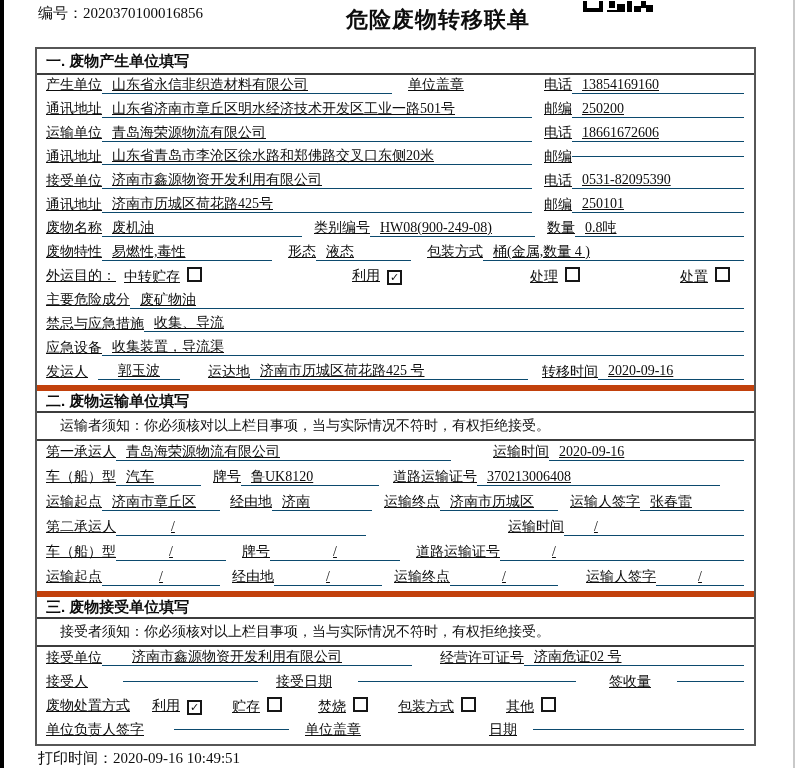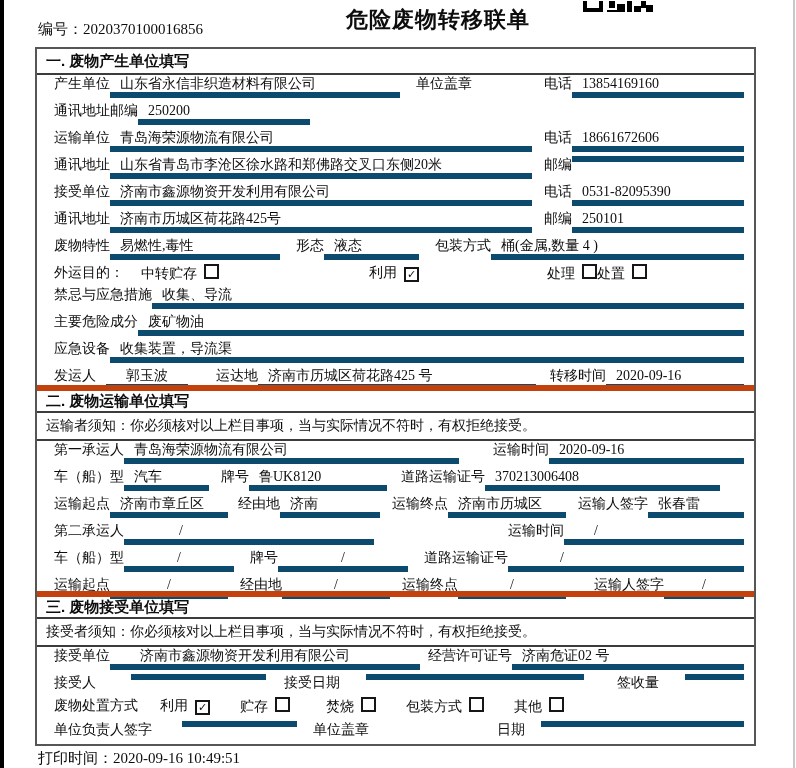--- a/index.html
+++ b/index.html
@@ -1,40 +1,40 @@
 <!DOCTYPE html>
 <html><head>
 <meta charset="utf-8">
 <style>
   html,body{margin:0;padding:0;}
   body{width:796px;height:768px;background:#ffffff;overflow:hidden;
        font-family:"Liberation Serif","DejaVu Serif",serif;color:#0d0d0d;}
   .page{position:relative;width:796px;height:768px;background:#fff;}
   .edge-left{position:absolute;left:0;top:0;width:4px;height:768px;background:#000;}
   .edge-right{position:absolute;right:1px;top:0;width:2px;height:768px;background:#c9c9c9;}
-  .serial{position:absolute;left:38px;top:20px;font-size:15px;white-space:nowrap;}
+  .serial{position:absolute;left:38px;top:4px;font-size:15px;white-space:nowrap;}
   .title{position:absolute;left:80px;right:0;top:5px;text-align:center;
          font-size:22px;font-weight:bold;letter-spacing:1px;}
   .qr{position:absolute;left:583px;top:0;width:70px;height:13px;overflow:hidden;}
   
   .formtable{position:absolute;left:35px;top:47px;width:721px;height:699px;
              border:2px solid #565656;box-sizing:border-box;display:flex;flex-direction:column;background:#fff;}
   .sec{display:flex;flex-direction:column;box-sizing:border-box;}
   .sec1{height:336px;}
   .sec2{height:206px;}
   .sec3{height:153px;}
   .sec-h{height:26px;flex:0 0 26px;display:flex;align-items:center;padding:0 9px;
          font-weight:bold;font-size:15px;border-bottom:2px solid #3c3c3c;box-sizing:border-box;
          font-family:"Liberation Sans","DejaVu Sans",sans-serif;}
   .sec2 .sec-h,.sec3 .sec-h{border-top:6px solid #c2410c;height:28px;flex-basis:28px;}
-  .notice{height:28px;flex:0 0 28px;display:flex;align-items:center;padding:0 9px;
+  .notice{height:28px;flex:0 0 28px;display:flex;align-items:center;padding:0 23px;
           font-size:14px;border-bottom:2px solid #3c3c3c;box-sizing:border-box;}
-  .row{flex:1;display:flex;align-items:flex-start;padding:0 10px 4px 17px;font-size:14px;line-height:17px;}
+  .row{flex:1;display:flex;align-items:center;padding:0 10px 4px 9px;font-size:14px;line-height:17px;text-decoration:underline;}
   .lbl{white-space:nowrap;flex:0 0 auto;}
-  .u{border-bottom:6px solid #0c4a6e;white-space:nowrap;overflow:hidden;
+  .u{border-bottom:1px solid #0c4a6e;white-space:nowrap;overflow:hidden;
      padding:0 2px 0 10px;box-sizing:border-box;flex:0 0 auto;}
   .u.grow{flex:1 1 auto;}
   .u.ctr{text-align:center;padding-left:2px;}
   .sp{flex:1 1 auto;}
   .cb{display:inline-block;width:11px;height:11px;border:2px solid #161616;margin-left:7px;
       font-size:11px;line-height:11px;text-align:center;vertical-align:-1px;
       font-family:"DejaVu Sans",sans-serif;}
   .opt{white-space:nowrap;flex:0 0 auto;}
   .footer{position:absolute;left:38px;top:749px;font-size:15px;white-space:nowrap;}
 </style>
@@ -75,20 +75,21 @@
         <span class="lbl">产生单位</span>
         <span class="u" style="width:290px">山东省永信非织造材料有限公司</span>
         <span class="lbl" style="margin-left:16px">单位盖章</span>
         <span class="sp"></span>
         <span class="lbl">电话</span>
         <span class="u" style="width:172px">13854169160</span>
       </div>
 
       <div class="row">
         <span class="lbl">通讯地址</span>
+        <span class="u grow" style="margin-right:12px">山东省济南市章丘区明水经济技术开发区工业一路501号</span>
         <span class="lbl">邮编</span>
         <span class="u" style="width:172px">250200</span>
       </div>
 
       <div class="row">
         <span class="lbl">运输单位</span>
         <span class="u grow" style="margin-right:12px">青岛海荣源物流有限公司</span>
         <span class="lbl">电话</span>
         <span class="u" style="width:172px">18661672606</span>
       </div>
@@ -107,46 +108,54 @@
         <span class="u" style="width:172px">0531-82095390</span>
       </div>
 
       <div class="row">
         <span class="lbl">通讯地址</span>
         <span class="u grow" style="margin-right:12px">济南市历城区荷花路425号</span>
         <span class="lbl">邮编</span>
         <span class="u" style="width:172px">250101</span>
       </div>
 
+      <div class="row">
+        <span class="lbl">废物名称</span>
+        <span class="u" style="width:200px">废机油</span>
+        <span class="lbl" style="margin-left:12px">类别编号</span>
+        <span class="u" style="width:165px">HW08(900-249-08)</span>
+        <span class="lbl" style="margin-left:12px">数量</span>
+        <span class="u grow">0.8吨</span>
+      </div>
 
       <div class="row">
         <span class="lbl">废物特性</span>
         <span class="u" style="width:170px">易燃性,毒性</span>
         <span class="lbl" style="margin-left:16px">形态</span>
         <span class="u" style="width:95px">液态</span>
         <span class="lbl" style="margin-left:16px">包装方式</span>
         <span class="u grow">桶(金属,数量 4 )</span>
       </div>
 
       <div class="row">
         <span class="lbl">外运目的：</span>
-        <span class="opt" style="margin-left:17px"><span>中转贮存</span><span class="cb"></span></span>
+        <span class="opt" style="margin-left:8px"><span>中转贮存</span><span class="cb"></span></span>
         <span class="opt" style="margin-left:150px"><span>利用</span><span class="cb">✓</span></span>
         <span class="opt" style="margin-left:128px"><span>处理</span><span class="cb"></span></span>
-        <span class="opt" style=""><span>处置</span><span class="cb"></span></span>
+        <span class="opt" style="margin-left:100px"><span>处置</span><span class="cb"></span></span>
+      </div>
+
+      <div class="row">
+        <span class="lbl">主要危险成分</span>
+        <span class="u grow">废矿物油</span>
       </div>
 
       <div class="row">
         <span class="lbl">禁忌与应急措施</span>
         <span class="u grow">收集、导流</span>
-      </div>
-
-      <div class="row">
-        <span class="lbl">主要危险成分</span>
-        <span class="u grow">废矿物油</span>
       </div>
 
       <div class="row">
         <span class="lbl">应急设备</span>
         <span class="u grow">收集装置，导流渠</span>
       </div>
 
       <div class="row">
         <span class="lbl">发运人</span>
         <span class="u ctr" style="width:82px;margin-left:10px">郭玉波</span>
@@ -218,21 +227,21 @@
       </div>
     </div>
 
     <div class="sec sec3">
       <div class="sec-h">三. 废物接受单位填写</div>
       <div class="notice">接受者须知：你必须核对以上栏目事项，当与实际情况不符时，有权拒绝接受。</div>
 
       <div class="row">
         <span class="lbl">接受单位</span>
         <span class="u" style="width:310px;padding-left:30px">济南市鑫源物资开发利用有限公司</span>
-        <span class="lbl" style="margin-left:8px">经营许可证号</span>
+        <span class="lbl" style="margin-left:28px">经营许可证号</span>
         <span class="u grow">济南危证02 号</span>
       </div>
 
       <div class="row">
         <span class="lbl">接受人</span>
         <span class="u" style="width:135px;margin-left:35px"></span>
         <span class="lbl" style="margin-left:18px">接受日期</span>
         <span class="u" style="width:218px;margin-left:26px"></span>
         <span class="lbl" style="margin-left:33px">签收量</span>
         <span class="u grow" style="margin-left:26px"></span>

